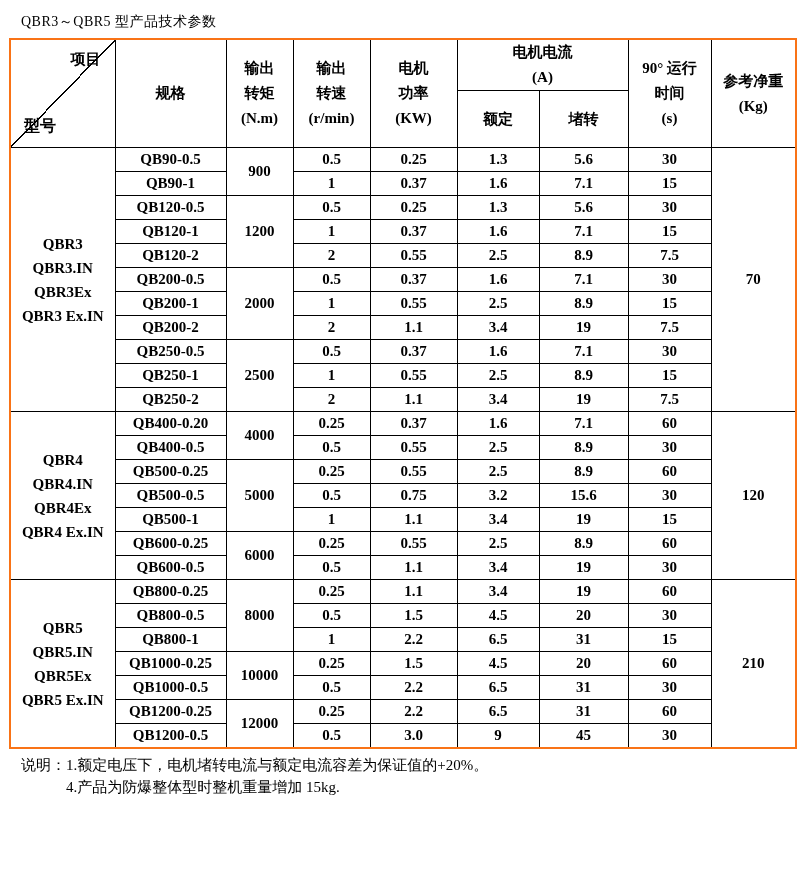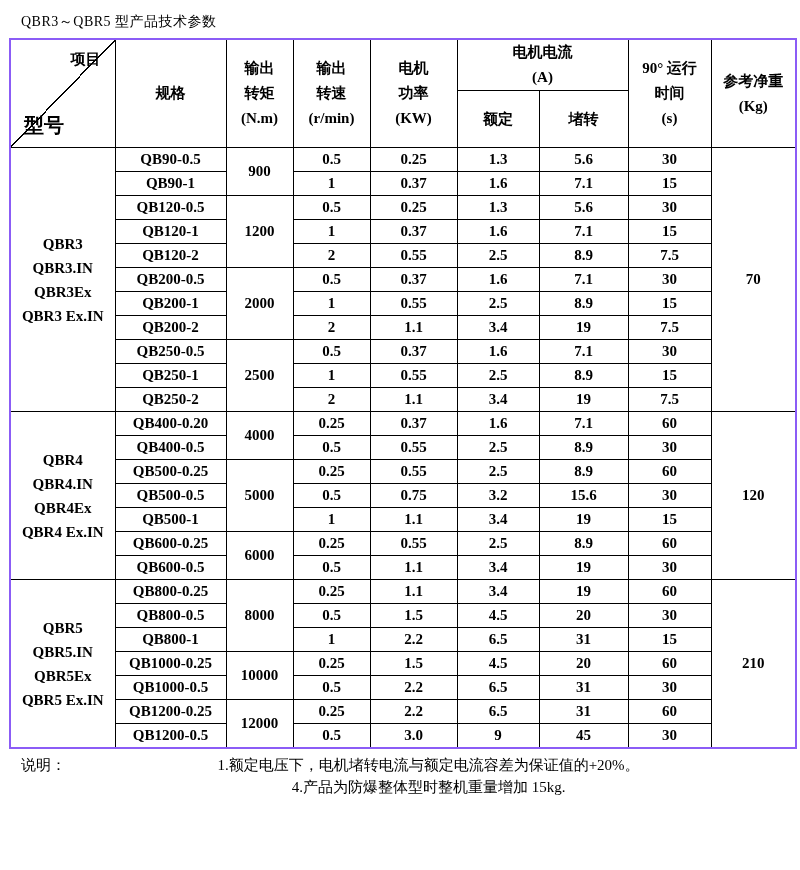--- a/index.html
+++ b/index.html
@@ -8,51 +8,51 @@
     font-family:"Liberation Serif","DejaVu Serif",serif;color:#000;
     -webkit-font-smoothing:antialiased;
   }
   .title{
     position:absolute;left:21px;top:4px;font-size:14px;font-weight:normal;
     letter-spacing:0.5px;
   }
   table.spec{
     position:absolute;left:9px;top:38px;width:786px;
     border-collapse:collapse;table-layout:fixed;
-    border:2px solid #8b5cf6;
+    border:2px solid #f97316;
   }
   table.spec th,table.spec td{
     border:1px solid #000;font-weight:bold;text-align:center;
     padding:0;font-size:15px;overflow:hidden;
   }
   thead th{white-space:pre-line;line-height:25px;font-weight:bold;vertical-align:middle;}
   tr.hrow1 th{height:50px;}
   tr.hrow2 th{height:56px;}
   
   th.corner{
     position:relative;vertical-align:middle;
     background:linear-gradient(to bottom right,
       transparent calc(50% - 0.7px), #000 calc(50% - 0.7px),
       #000 calc(50% + 0.7px), transparent calc(50% + 0.7px));
   }
   .corner-top{position:absolute;top:7px;right:14px;font-size:15px;}
-  .corner-bottom{position:absolute;bottom:9px;left:13px;font-size:20px;}
+  .corner-bottom{position:absolute;bottom:9px;left:13px;font-size:16px;}
   tbody td{height:23px;line-height:23px;}
   td.spec-cell{text-align:left;padding-left:10px;}
   td.model-cell{
     text-align:left;padding-left:9px;vertical-align:middle;
     white-space:pre-line;line-height:24px;
   }
   .notes{
     position:absolute;left:21px;top:754px;width:770px;display:flex;
     font-size:15px;font-weight:normal;line-height:22.4px;
   }
   .notes-label{flex:0 0 auto;}
   .notes-body{flex:1;}
-  .note-line{white-space:nowrap;text-align:center;}
+  .note-line{white-space:nowrap;}
 </style>
 </head>
 <body>
 
 <h1 class="title">QBR3～QBR5 型产品技术参数</h1>
 
 <table class="spec">
   <colgroup>
     <col style="width:105px">
       <col style="width:111px">

